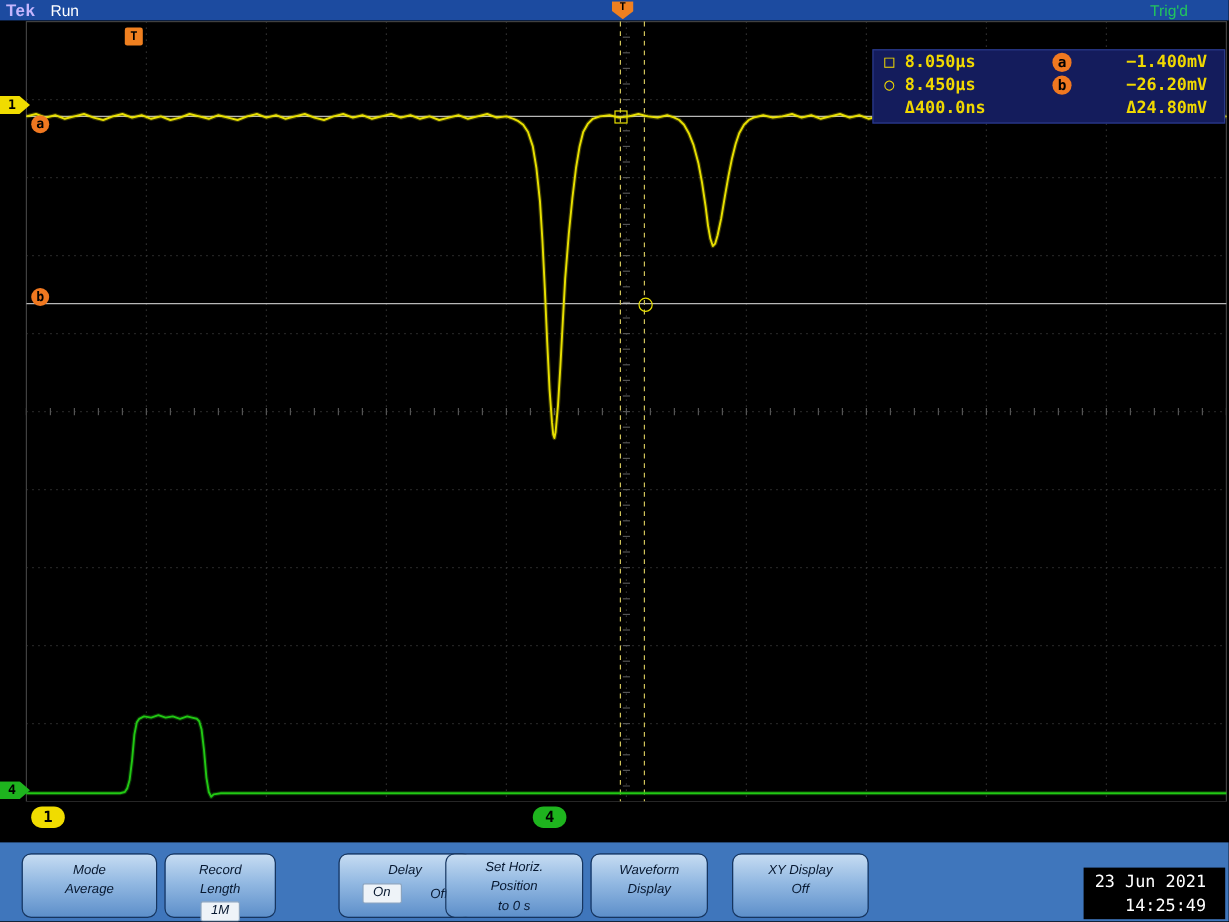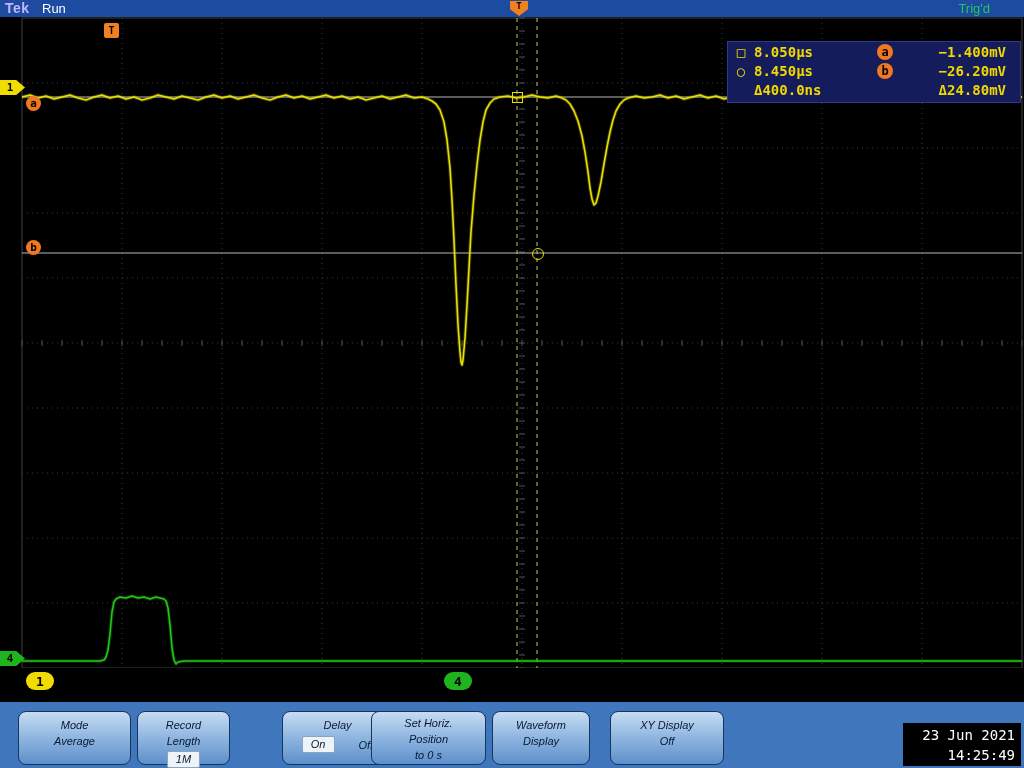--- a/index.html
+++ b/index.html
@@ -54,21 +54,21 @@
   .menu-btn{position:absolute;top:9px;height:54px;border:1px solid #16355f;border-radius:8px;
             background:linear-gradient(180deg,#c6dcf2 0%,#93b9e2 45%,#5d8fca 100%);
             color:#071830;font-family:"Liberation Sans",sans-serif;font-size:11px;
             text-align:center;box-sizing:border-box;padding-top:5px;cursor:pointer;font-style:italic;}
   .btn-line{line-height:16px;}
   .inset{display:inline-block;background:#eef3f8;border:1px solid #8aa4c0;border-radius:2px;
          padding:0 8px;line-height:15px;margin-top:2px;}
   .onoff{display:flex;justify-content:center;gap:24px;align-items:center;margin-top:3px;}
   .datetime{position:absolute;left:903px;top:21px;width:118px;height:43px;background:#000;color:#fff;
             font-family:"DejaVu Sans Mono",monospace;font-size:14px;text-align:right;
-            padding:2px 6px 0 0;box-sizing:border-box;line-height:20px;}
+            padding:2px 16px 0 0;box-sizing:border-box;line-height:20px;}
 </style>
 </head>
 <body>
 
 <div class="topbar">
   <span class="brand">Tek</span>
   <span class="run">Run</span>
   <span class="trig">Trig'd</span>
 </div>
 

